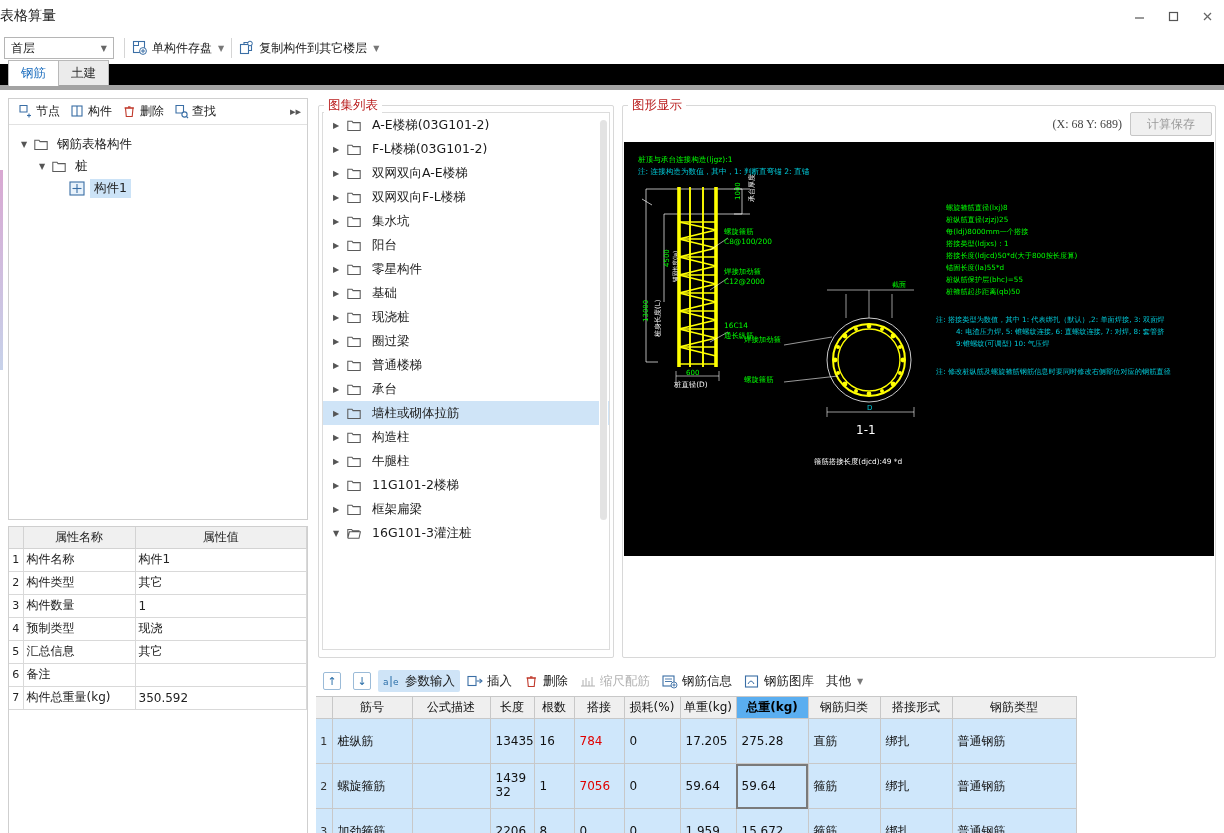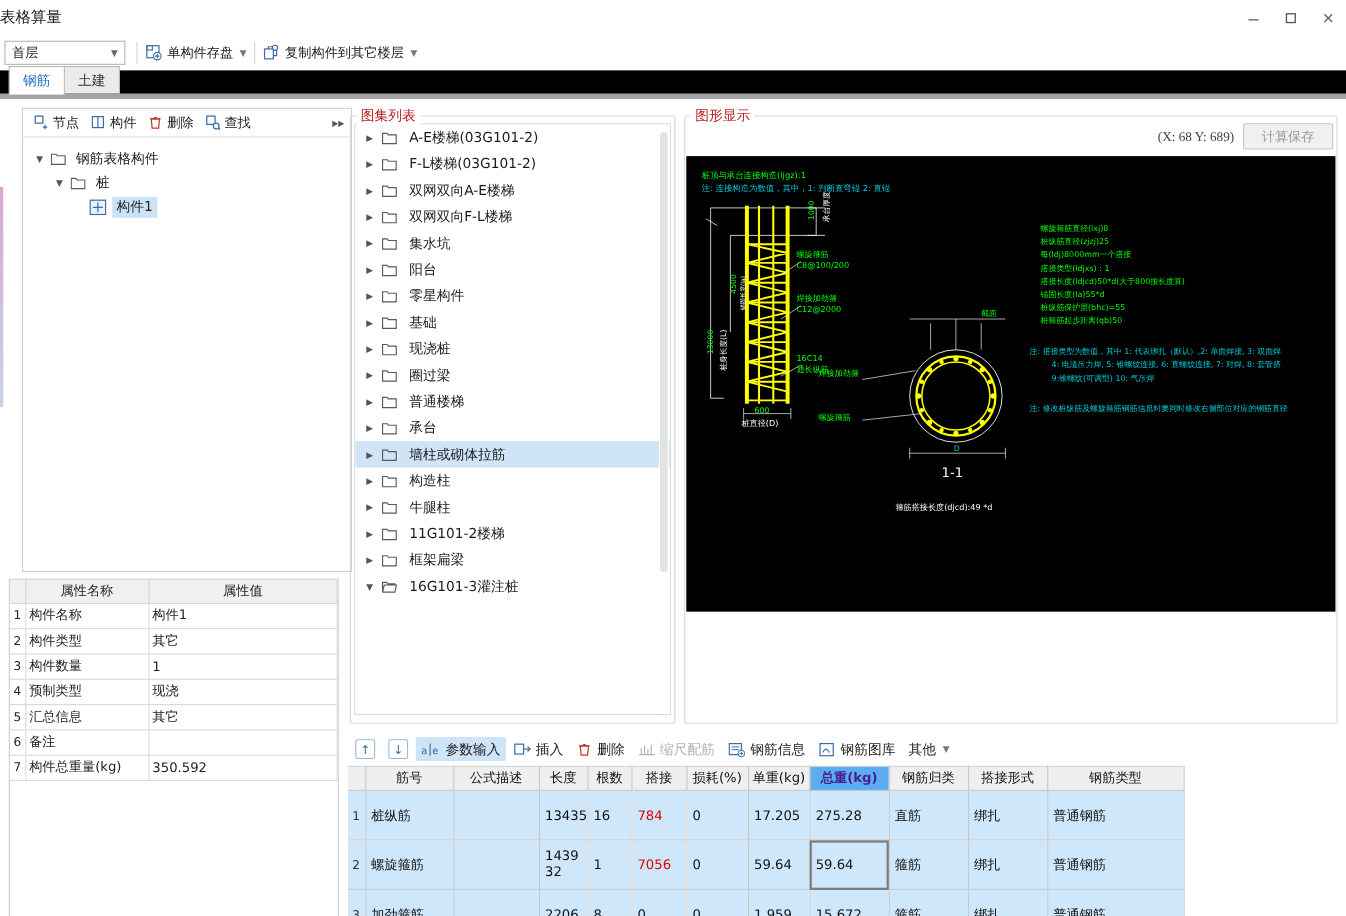--- a/index.html
+++ b/index.html
@@ -108,21 +108,21 @@
     height: 774px;
     background: #fff;
   }
 
   
   #left-panel {
     position: absolute; left: 8px; top: 8px;
     width: 300px; height: 758px;
   }
   #tree-box {
-    position: absolute; left: 12px; top: 0;
+    position: absolute; left: 0; top: 0;
     width: 300px; height: 422px;
     border: 1px solid #cfcfcf;
     background: #fff;
   }
   #tree-toolbar {
     height: 26px;
     display: flex; align-items: center;
     padding: 0 4px;
     border-bottom: 1px solid #e2e2e2;
     background: #fff;
@@ -313,21 +313,21 @@
   table.rebar th {
     background: #efefef;
     border: 1px solid #c8c8c8;
     height: 22px;
     font-weight: normal;
     color: #111;
     font-size: 12px;
   }
   table.rebar th.hl {
     background: #5aaef0;
-    color: #4c1d95;
+    color: #000000;
     font-weight: bold;
   }
   table.rebar th.rn, table.rebar td.rn {
     width: 16px; padding: 0;
     border-left: none; border-right: 1px solid #c8c8c8;
     text-align: center; font-size: 11px;
   }
   table.rebar td {
     border: 1px solid #c8c8c8;
     height: 45px;

